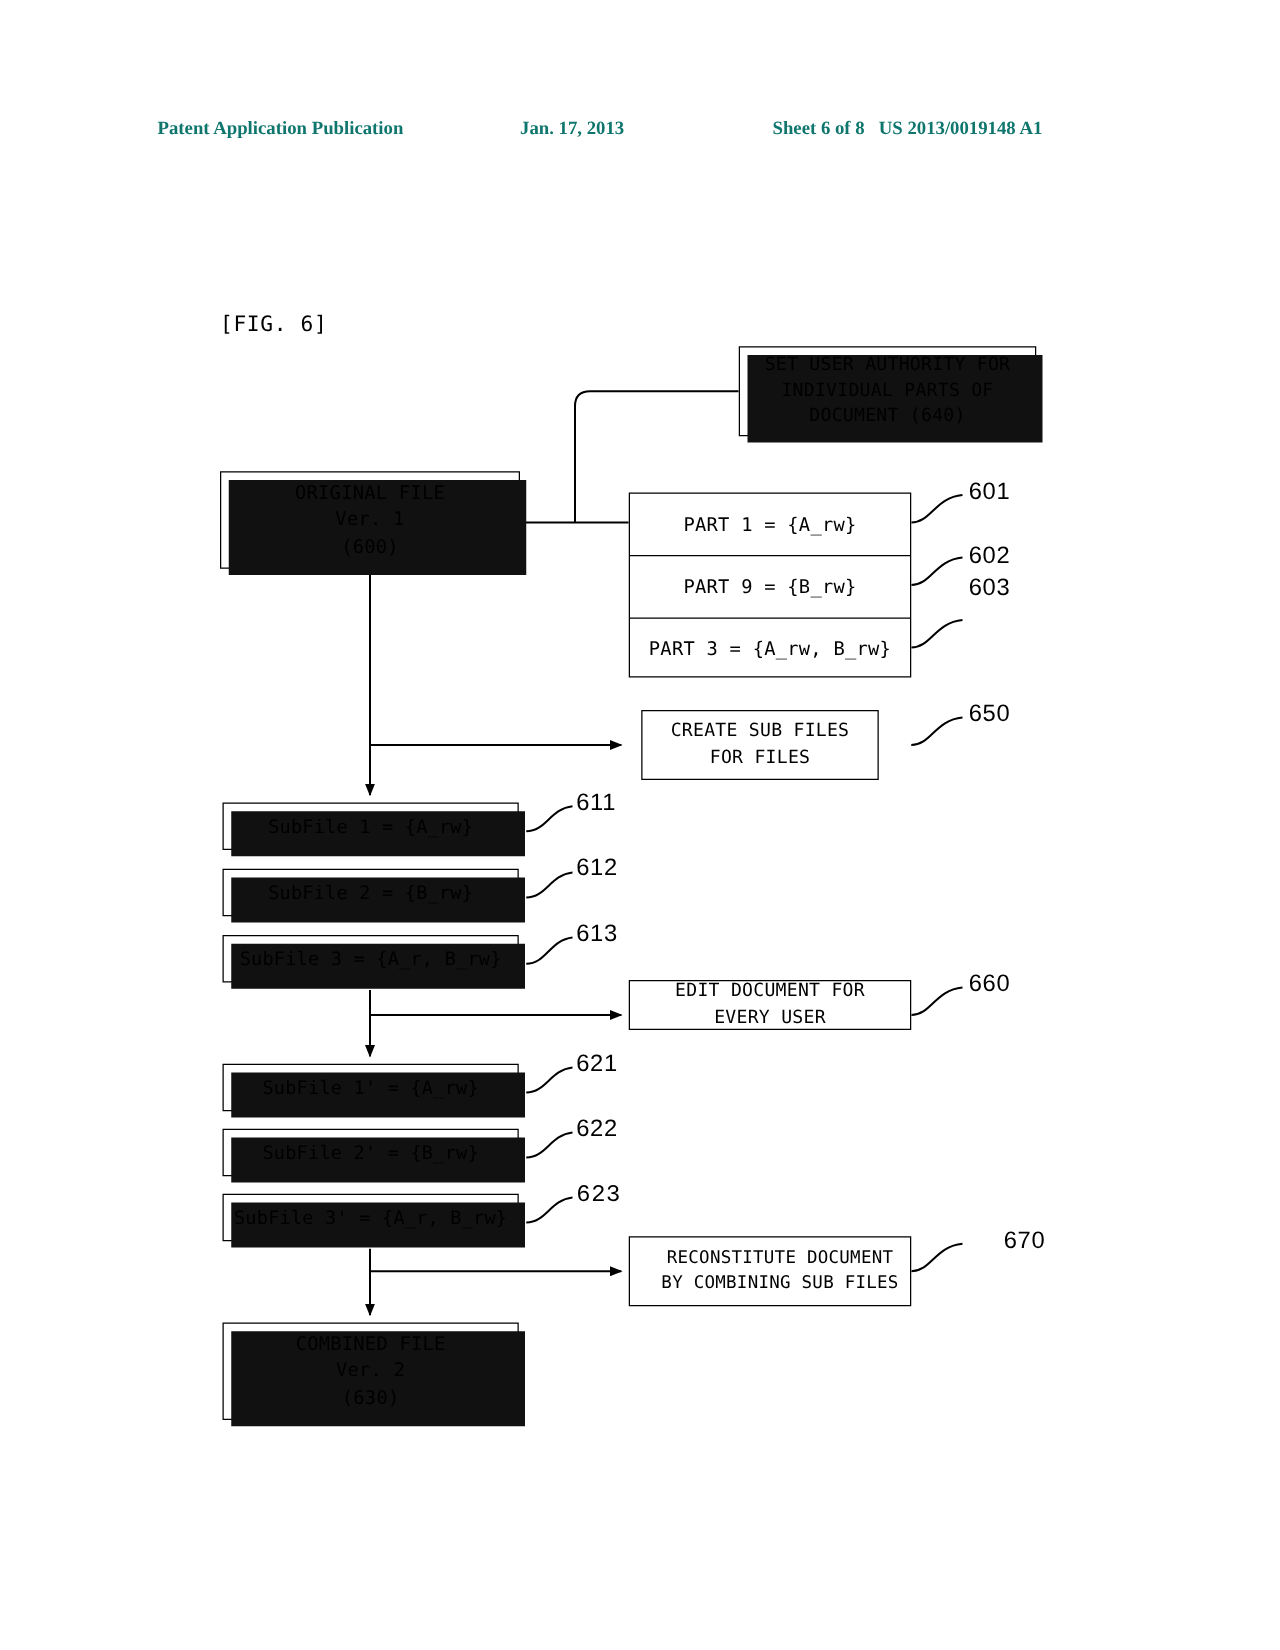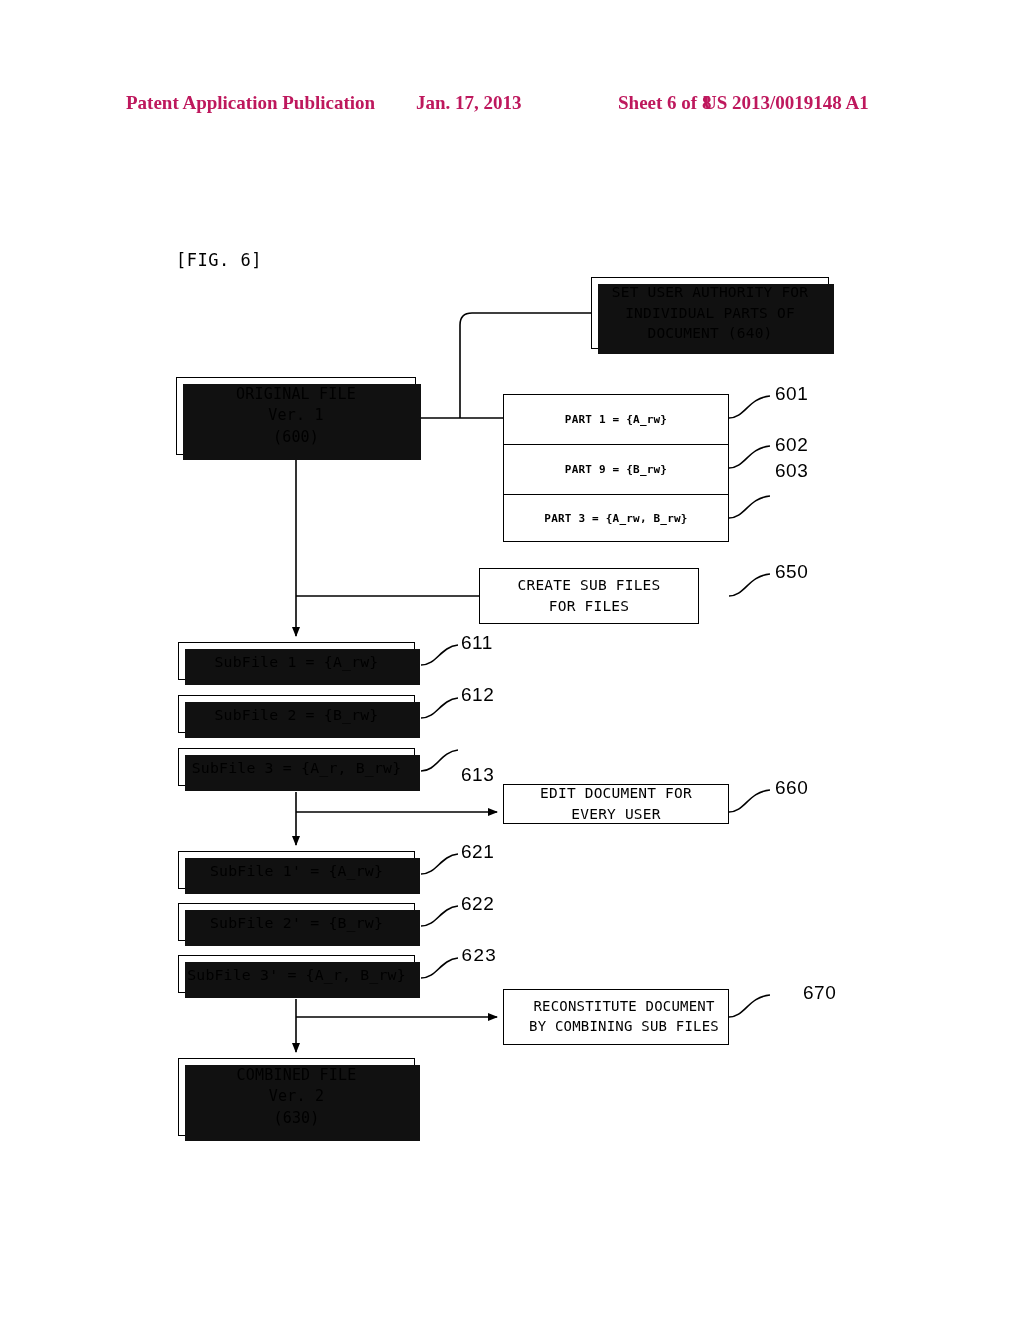--- a/index.html
+++ b/index.html
@@ -21,23 +21,23 @@
   .page-header {
     position: absolute;
     top: 88px;
     left: 0;
     width: 1024px;
     height: 30px;
     display: flex;
     align-items: center;
     font-family: "Liberation Serif", serif;
     font-weight: bold;
-    font-size: 19px;
+    font-size: 15px;
     letter-spacing: 0px;
-    color: #be185d;
+    color: #0f766e;
   }
   .hdr-pub   { position: absolute; left: 126px; white-space: nowrap; }
   .hdr-date  { position: absolute; left: 416px; white-space: nowrap; }
   .hdr-sheet { position: absolute; left: 618px; white-space: nowrap; }
   .hdr-num   { position: absolute; left: 703px; white-space: nowrap; }
 
   
   .fig-label {
     position: absolute;
     left: 176px;
@@ -109,29 +109,28 @@
     z-index: 3;
   }
   .part-row {
     box-sizing: border-box;
     width: 100%;
     height: 49.33px;
     display: flex;
     align-items: center;
     justify-content: center;
     font-family: "DejaVu Sans Mono", monospace;
-    font-size: 11px;
+    font-size: 15px;
     letter-spacing: 0.2px;
     white-space: nowrap;
-    font-weight: bold;
   }
   .part-row + .part-row { border-top: 1.4px solid #000; }
 
   #box-create {
-    left: 479px; top: 568px; width: 220px; height: 56px;
+    left: 513px; top: 568px; width: 190px; height: 56px;
     font-size: 14.5px;
   }
   #box-edit {
     left: 503px; top: 784px; width: 226px; height: 40px;
     font-size: 14.5px;
   }
   #box-reconstitute {
     left: 503px; top: 989px; width: 226px; height: 56px;
     font-size: 14px;
     padding-left: 16px;
@@ -162,21 +161,21 @@
     z-index: 4;
   }
   #ref-601 { left: 775px; top: 383px; }
   #ref-602 { left: 775px; top: 434px; }
   #ref-603 { left: 775px; top: 460px; }
   #ref-650 { left: 775px; top: 561px; }
   #ref-660 { left: 775px; top: 777px; }
   #ref-670 { left: 775px; top: 982px; margin-left: 28px; }
   #ref-611 { left: 461px; top: 632px; }
   #ref-612 { left: 461px; top: 684px; }
-  #ref-613 { left: 461px; top: 737px; margin-top: 27px; }
+  #ref-613 { left: 461px; top: 737px; }
   #ref-621 { left: 461px; top: 841px; }
   #ref-622 { left: 461px; top: 893px; }
   #ref-623 { left: 461px; top: 945px; font-family: Liberation Mono, monospace; }
 </style>
 </head>
 <body>
 
 <div class="page-header">
   <span class="hdr-pub">Patent Application Publication</span>
   <span class="hdr-date">Jan. 17, 2013</span>

